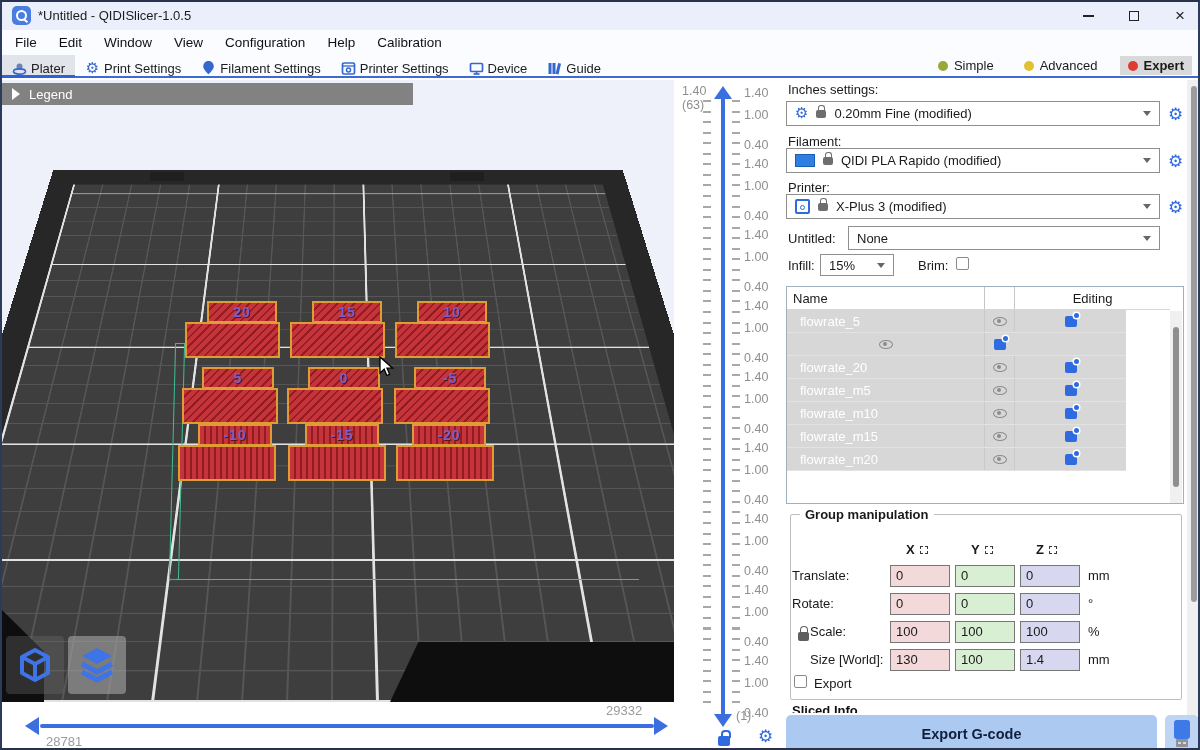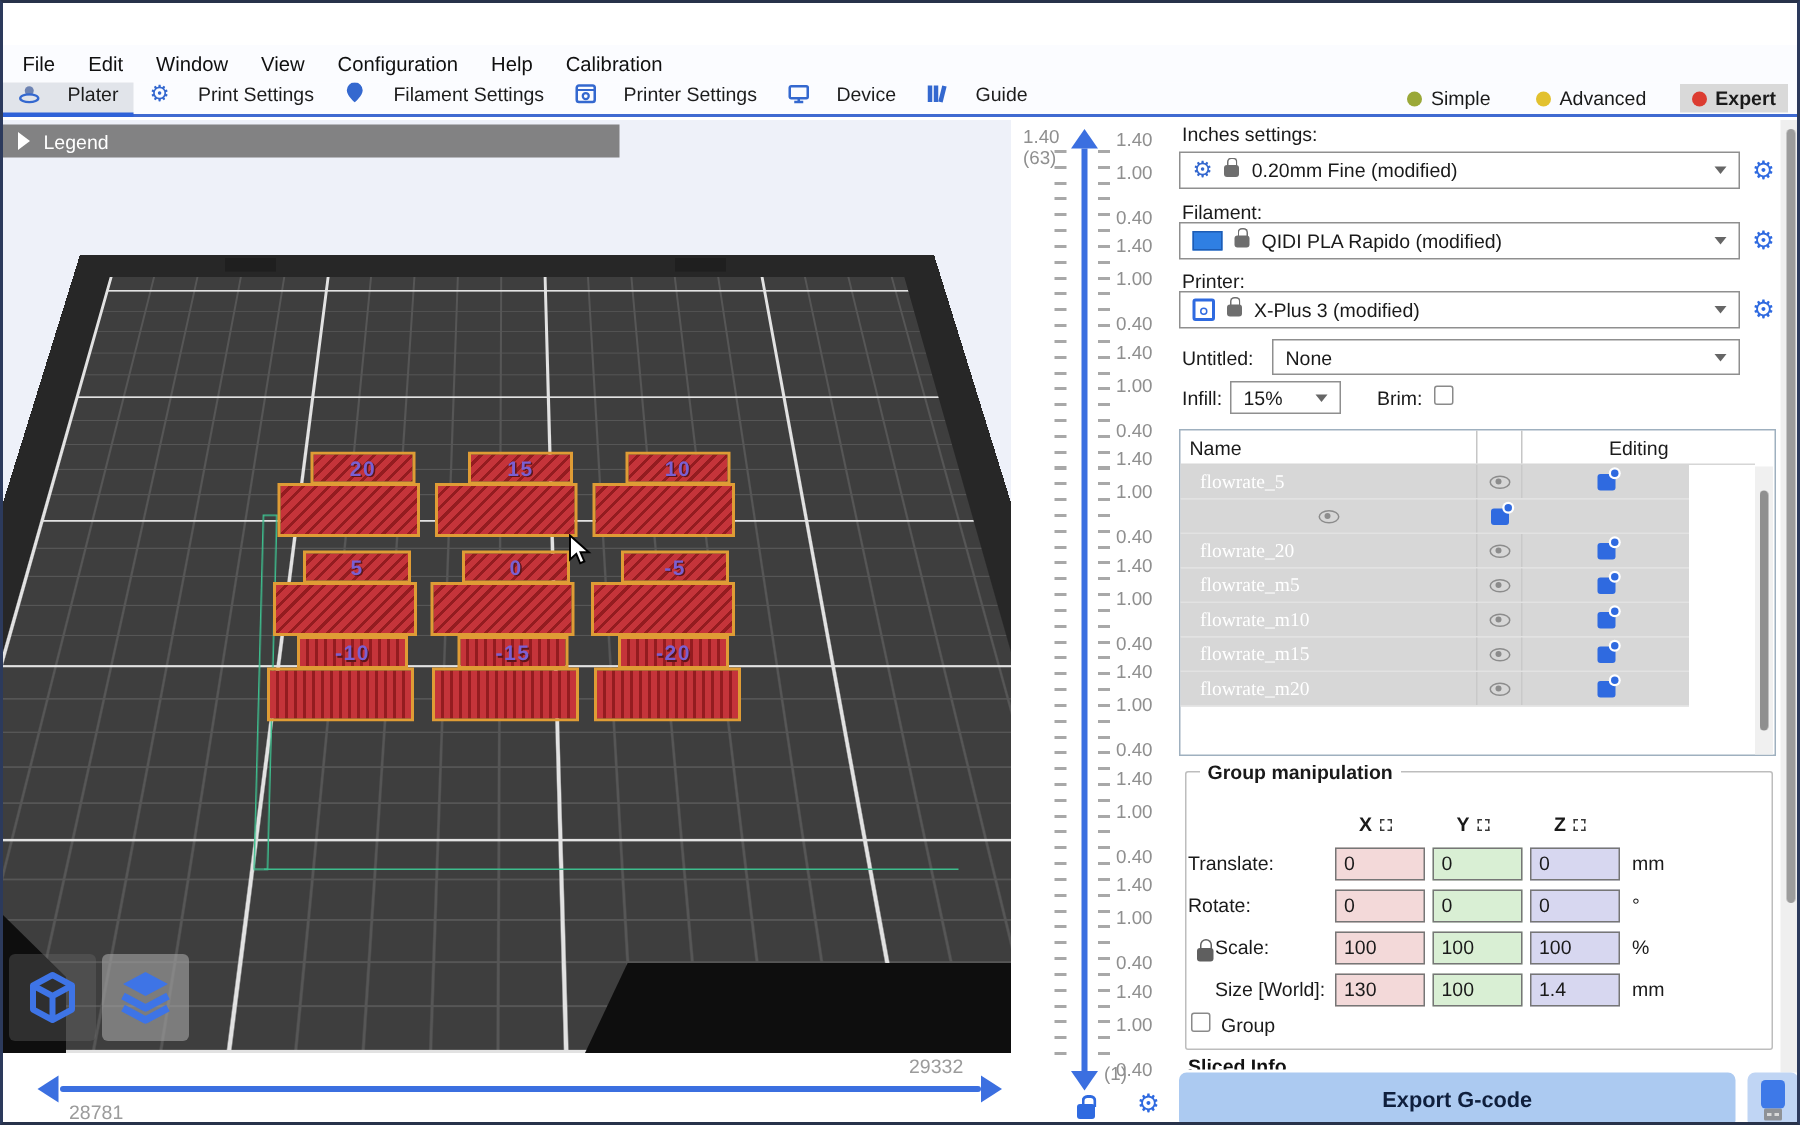--- a/index.html
+++ b/index.html
@@ -17,21 +17,21 @@
   .wtitle { position:absolute; left:36px; top:6px; font-size:13px; color:#1b1b1b; }
   .wbtn { position:absolute; top:0; width:40px; height:28px; display:flex; align-items:center; justify-content:center; color:#222; }
   .wb-min { left:1066px; } .wb-max { left:1112px; } .wb-close { left:1158px; font-size:17px; }
   .minline { width:11px; height:1.5px; background:#222; }
   .maxbox { width:10px; height:10px; border:1.5px solid #222; }
   
   .menubar { position:absolute; left:0; top:28px; width:100%; height:25px; background:#fbfcff; display:flex; align-items:center; padding-left:2px; }
   .menuitem { padding:0 11px; font-size:13.5px; color:#101010; line-height:25px; }
   
   .tabbar { position:absolute; left:0; top:53px; width:100%; height:23px; background:#fbfcff; border-bottom:2px solid #3f6ad1; display:flex; align-items:stretch; }
-  .tab { display:flex; align-items:flex-start; gap:18px; padding:0 10px; font-size:13px; color:#1c1c1c; position:relative; }
+  .tab { display:flex; align-items:flex-end; gap:4px; padding:0 10px; font-size:13px; color:#1c1c1c; position:relative; }
   .tab.active { background:#e1e4ea; }
   .tab.active:after { content:""; position:absolute; left:0; right:0; bottom:-2px; height:3px; background:#2f62d8; }
   .tabicon { display:inline-flex; width:15px; height:15px; align-items:center; justify-content:center; }
   .gearglyph { color:#3468cf; font-size:15px; line-height:1; font-family:"DejaVu Sans",sans-serif; }
   .modes { margin-left:auto; display:flex; align-items:center; gap:14px; padding-right:6px; }
   .mode { display:flex; align-items:center; gap:6px; font-size:13px; color:#1a1a1a; padding:2px 8px; }
   .dot { width:10px; height:10px; border-radius:50%; }
   .dot-simple { background:#9aa838; } .dot-advanced { background:#e2c12f; } .dot-expert { background:#dc3c31; }
   .mode.active { background:#d9d9d9; font-weight:bold; }
   
@@ -99,21 +99,21 @@
   .printer-ic { position:relative; width:15px; height:15px; border:2px solid #2f6ae0; border-radius:2px; flex:0 0 auto; }
   .printer-ic:after { content:""; position:absolute; left:3px; top:3.5px; width:3px; height:3px; border:1.5px solid #2f6ae0; border-radius:50%; }
   .sgear { position:absolute; left:384px; font-size:17px; color:#2f6ae0; font-family:"DejaVu Sans",sans-serif; }
   .cbx { width:13px; height:13px; border:1.5px solid #8a8a8a; border-radius:2px; background:#fff; position:absolute; }
   
   .objlist { position:absolute; left:2px; top:206px; width:398px; height:218px; border:1px solid #9fb0bf; background:#fff;padding-left:28px; }
   .lhead { position:absolute; left:0; top:0; width:383px; height:23px; display:grid; grid-template-columns:198px 30px 1fr; align-items:center; border-bottom:1px solid #d6d6d6; }
   .lhead > div { border-right:1px solid #c6c6c6; height:100%; display:flex; align-items:center; }
   .lhead > div:last-child { border-right:none; justify-content:center; }
   .lh-name { padding-left:6px; }
-  .lrows { position:absolute; left:0; top:23px; width:339px;font-family:Liberation Serif, serif; }
+  .lrows { position:absolute; left:0; top:23px; width:339px; }
   .objrow { height:23px; background:#d7d7d7; color:#fff; display:grid; grid-template-columns:198px 30px 1fr; align-items:center; margin-bottom:0; border-bottom:1px solid #e2e2e2; }
   .objrow .c1 { padding-left:13px; border-right:1px solid #c9c9c9; height:100%; display:flex; align-items:center; }
   .objrow .c2 { display:flex; justify-content:center; border-right:1px solid #c9c9c9; height:100%; align-items:center; }
   .objrow .c3 { display:flex; justify-content:center; }
   .eye { position:relative; width:14px; height:9px; border:1.5px solid #8c8c8c; border-radius:55%; }
   .eye:after { content:""; position:absolute; left:3.5px; top:1.5px; width:4px; height:4px; background:#8c8c8c; border-radius:50%; }
   .editic { position:relative; width:12px; height:11px; background:#2f6ae0; border-radius:2px; }
   .editic:after { content:""; position:absolute; right:-2px; top:-3px; width:5px; height:5px; background:#2f6ae0; border-radius:50%; box-shadow:0 0 0 1.5px #fff; }
   .lscroll { position:absolute; right:1px; top:24px; width:12px; height:192px; background:#f0f0f0; }
   .lthumb { position:absolute; left:3px; top:16px; width:6px; height:160px; background:#8f8f8f; border-radius:3px; }
@@ -140,20 +140,33 @@
     display:flex; flex-direction:column; align-items:center; justify-content:center; }
   .usb-body { width:16px; height:19px; background:#3e79e8; border-radius:3px; }
   .usb-conn { width:12px; height:8px; background:#8f9297; border-radius:1px; display:flex; gap:2px; align-items:center; justify-content:center; }
   .usb-conn i { display:block; width:3px; height:2.5px; background:#d9d9d9; }
 </style>
 </head>
 <body>
 
 <div class="app">
 
+  <div class="titlebar">
+    <div class="appicon"></div>
+    <div class="wtitle">*Untitled - QIDISlicer-1.0.5</div>
+    <div class="wbtn wb-min">
+        <div class="minline"></div>
+      </div>
+    <div class="wbtn wb-max">
+        <div class="maxbox"></div>
+      </div>
+    <div class="wbtn wb-close">
+        <span>×</span>
+      </div>
+  </div>
 
   <div class="menubar">
     <div class="menuitem">File</div>
     <div class="menuitem">Edit</div>
     <div class="menuitem">Window</div>
     <div class="menuitem">View</div>
     <div class="menuitem">Configuration</div>
     <div class="menuitem">Help</div>
     <div class="menuitem">Calibration</div>
   </div>
@@ -523,21 +536,21 @@
         <div class="mrow" style="top: 569px;">
           <div class="mlabel indent">Size [World]:</div>
           <div class="mfield fx" style="left: 106px;">130</div>
           <div class="mfield fy" style="left: 171px;">100</div>
           <div class="mfield fz" style="left: 236px;">1.4</div>
           <div class="munit">mm</div>
         </div>
       </div>
     <div class="mlock"></div>
     <div class="cbx" style="left:10px; top:595px;"></div>
-    <div class="inches">Group</div>
+    <div class="inches">Export</div>
 
     <div class="sliced">Sliced Info</div>
     <div class="exportbtn">
       <span>Export G-code</span>
     </div>
     <div class="usbbtn">
       <div class="usb-body"></div>
       <div class="usb-conn">
           <i></i>
           <i></i>

